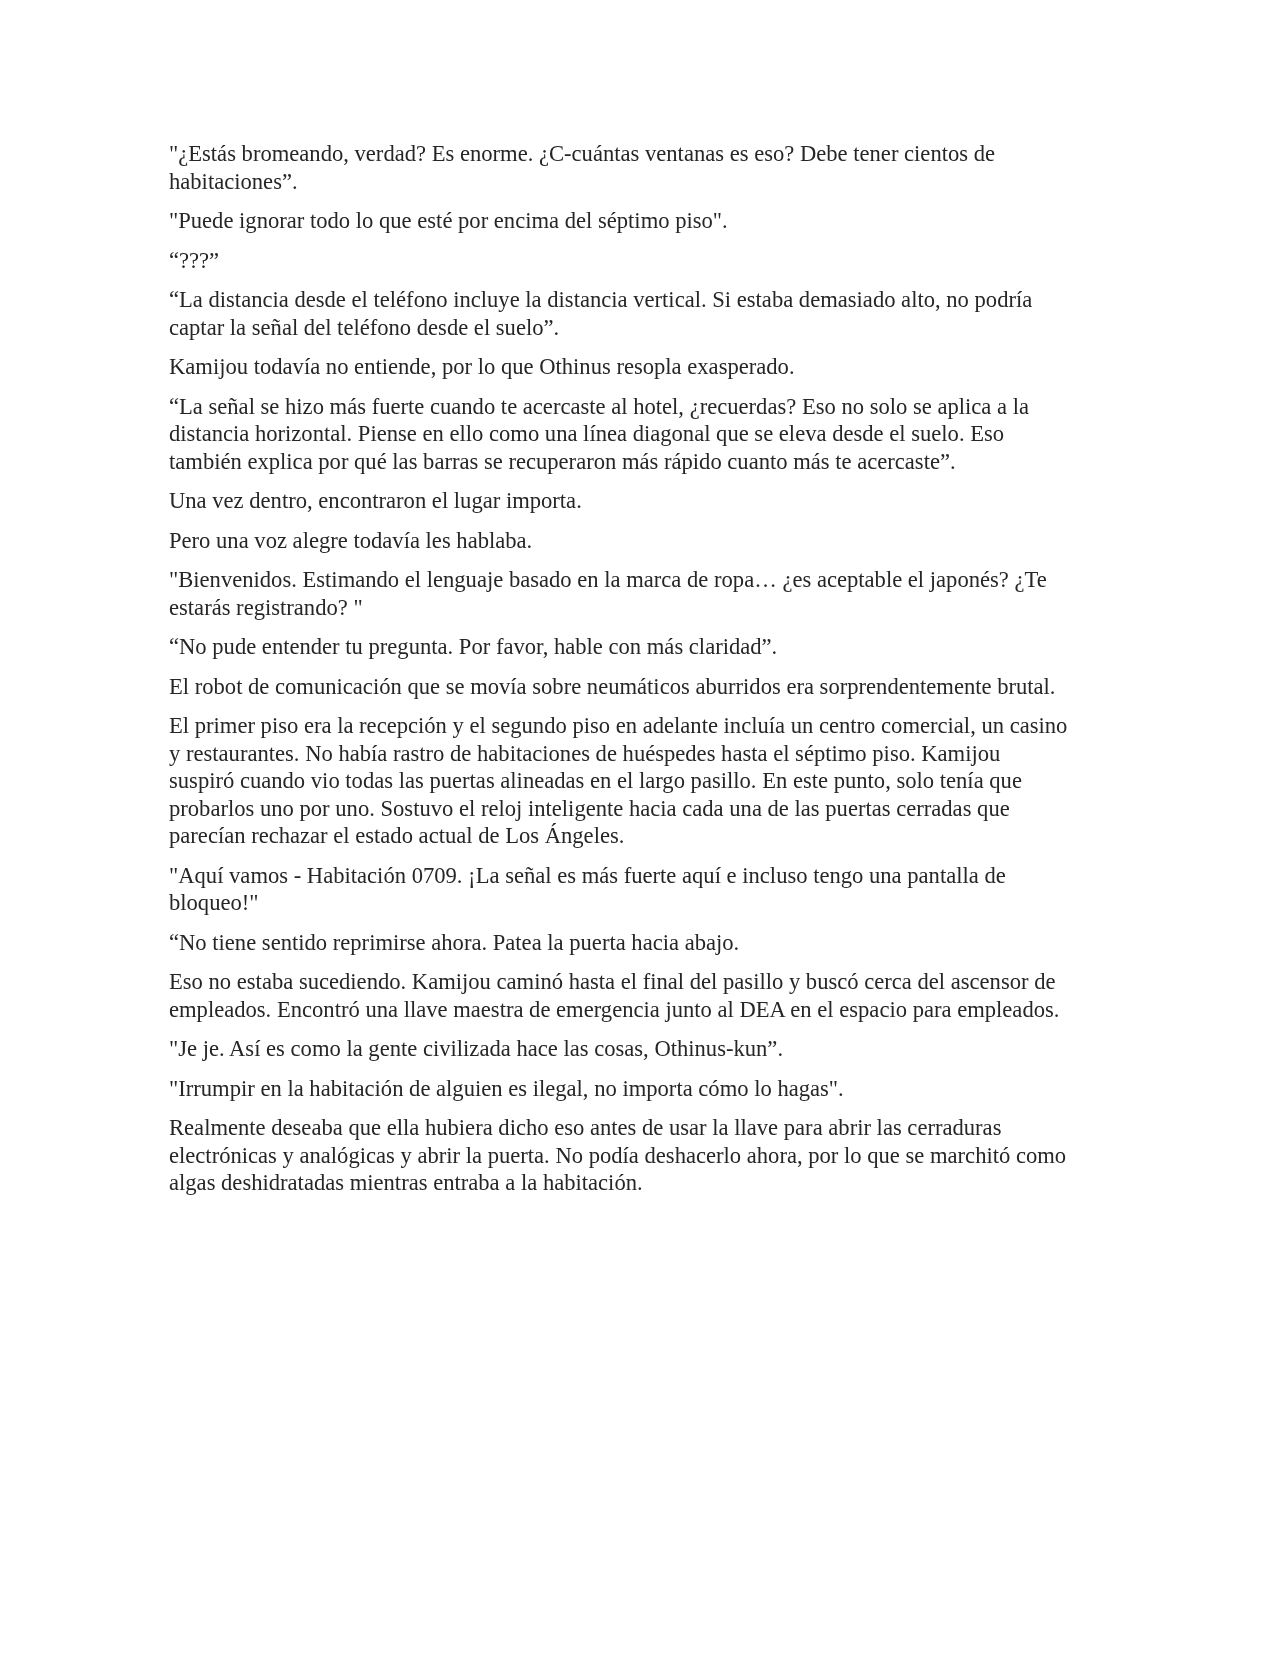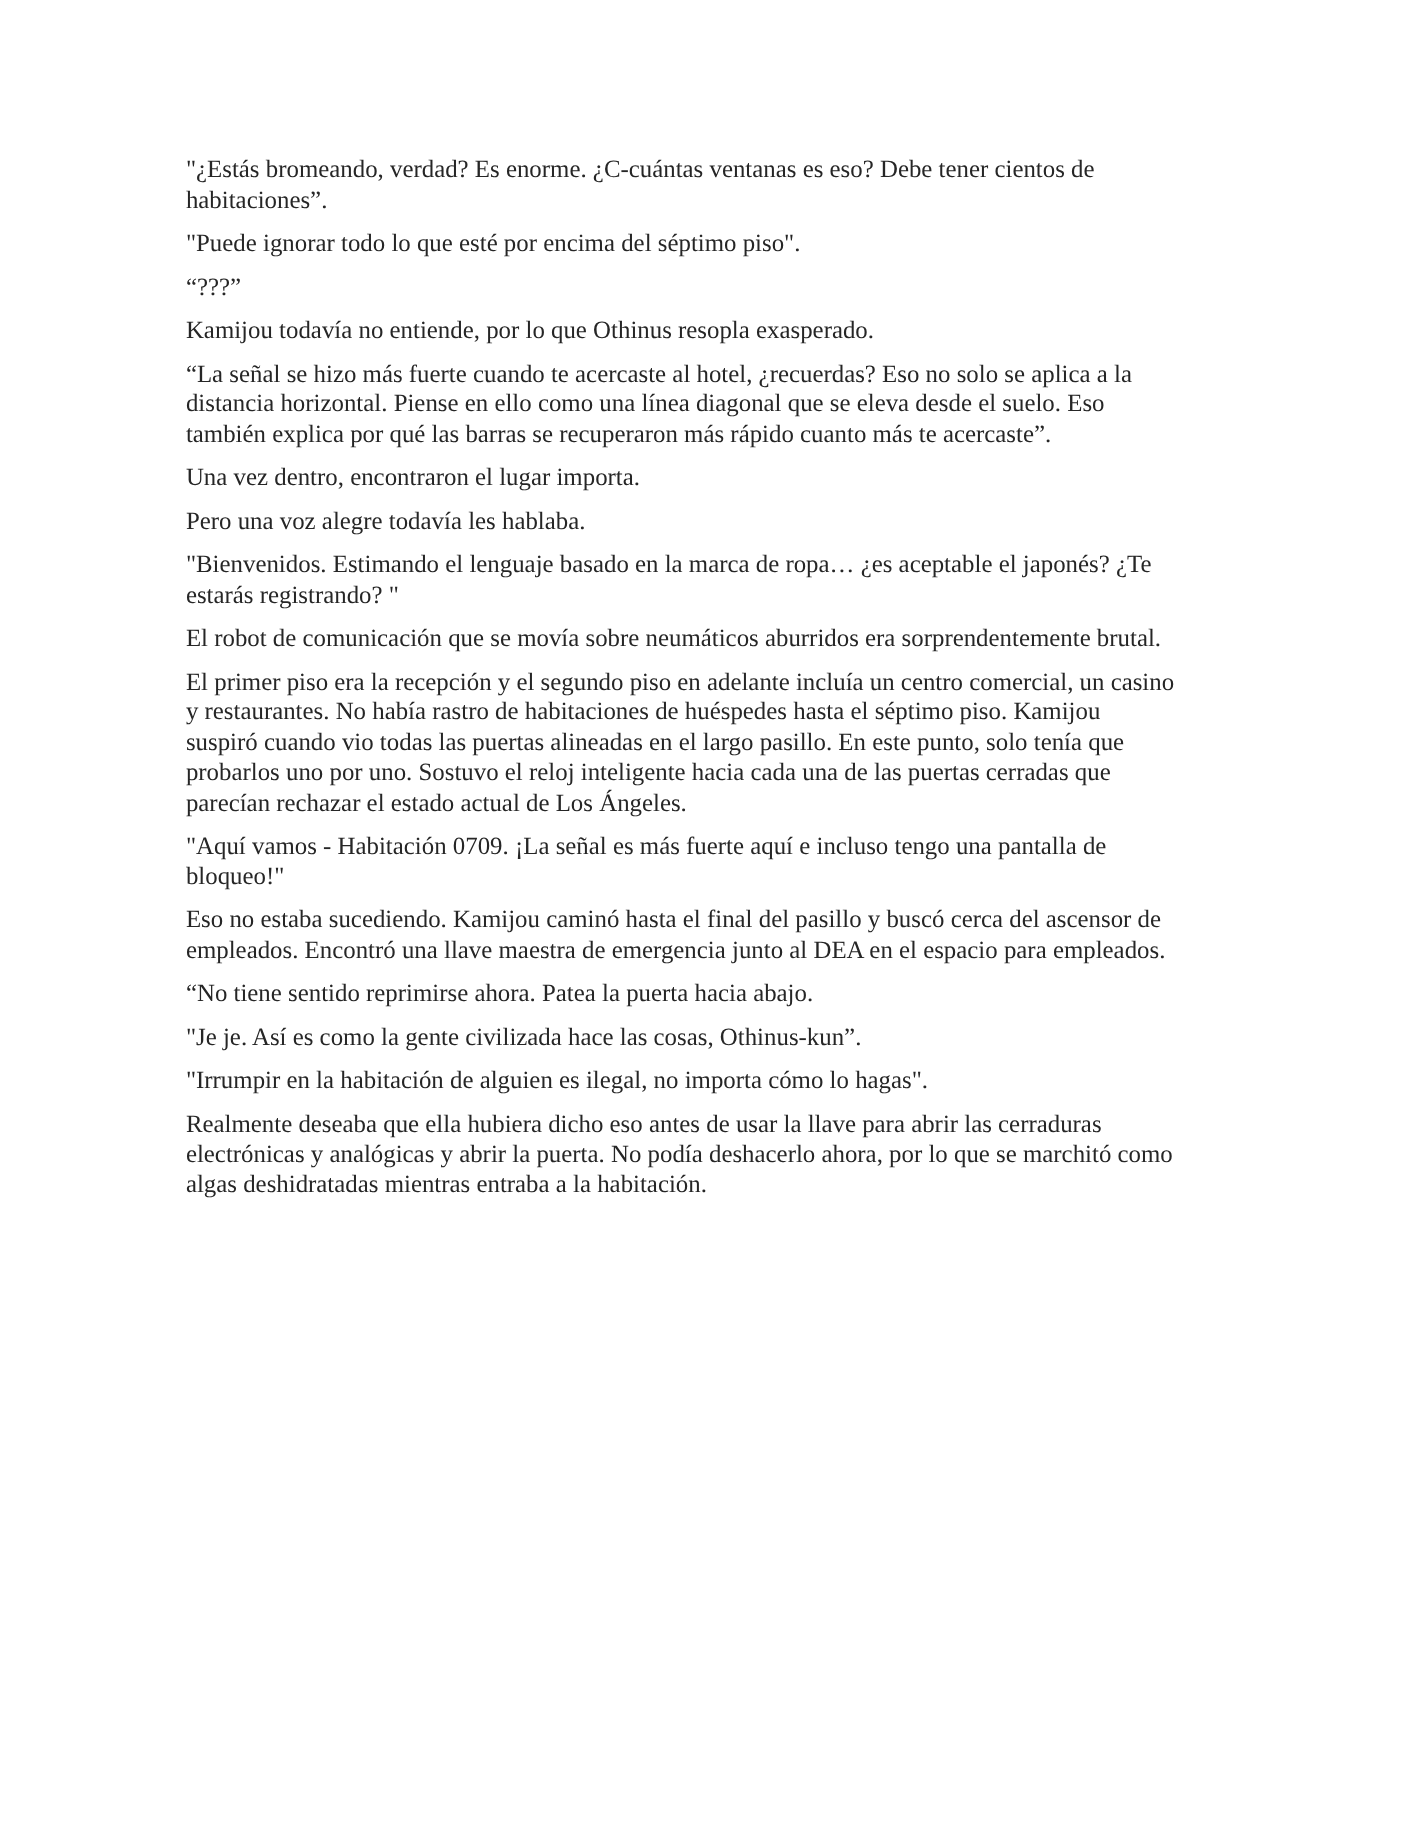--- a/index.html
+++ b/index.html
@@ -28,26 +28,28 @@
     padding: 0;
   }
 </style>
 </head>
 <body>
 
 <div class="page">
   <p class="para">"¿Estás bromeando, verdad? Es enorme. ¿C-cuántas ventanas es eso? Debe tener cientos de habitaciones”.</p>
   <p class="para">"Puede ignorar todo lo que esté por encima del séptimo piso".</p>
   <p class="para">“???”</p>
+  <p class="para">“La distancia desde el teléfono incluye la distancia vertical. Si estaba demasiado alto, no podría captar la señal del teléfono desde el suelo”.</p>
   <p class="para">Kamijou todavía no entiende, por lo que Othinus resopla exasperado.</p>
   <p class="para">“La señal se hizo más fuerte cuando te acercaste al hotel, ¿recuerdas? Eso no solo se aplica a la distancia horizontal. Piense en ello como una línea diagonal que se eleva desde el suelo. Eso también explica por qué las barras se recuperaron más rápido cuanto más te acercaste”.</p>
   <p class="para">Una vez dentro, encontraron el lugar importa.</p>
   <p class="para">Pero una voz alegre todavía les hablaba.</p>
   <p class="para">"Bienvenidos. Estimando el lenguaje basado en la marca de ropa… ¿es aceptable el japonés? ¿Te estarás registrando? "</p>
+  <p class="para">“No pude entender tu pregunta. Por favor, hable con más claridad”.</p>
   <p class="para">El robot de comunicación que se movía sobre neumáticos aburridos era sorprendentemente brutal.</p>
   <p class="para">El primer piso era la recepción y el segundo piso en adelante incluía un centro comercial, un casino y restaurantes. No había rastro de habitaciones de huéspedes hasta el séptimo piso. Kamijou suspiró cuando vio todas las puertas alineadas en el largo pasillo. En este punto, solo tenía que probarlos uno por uno. Sostuvo el reloj inteligente hacia cada una de las puertas cerradas que parecían rechazar el estado actual de Los Ángeles.</p>
   <p class="para">"Aquí vamos - Habitación 0709. ¡La señal es más fuerte aquí e incluso tengo una pantalla de bloqueo!"</p>
+  <p class="para">“No tiene sentido reprimirse ahora. Patea la puerta hacia abajo.</p>
   <p class="para">Eso no estaba sucediendo. Kamijou caminó hasta el final del pasillo y buscó cerca del ascensor de empleados. Encontró una llave maestra de emergencia junto al DEA en el espacio para empleados.</p>
-  <p class="para">“No tiene sentido reprimirse ahora. Patea la puerta hacia abajo.</p>
   <p class="para">"Je je. Así es como la gente civilizada hace las cosas, Othinus-kun”.</p>
   <p class="para">"Irrumpir en la habitación de alguien es ilegal, no importa cómo lo hagas".</p>
   <p class="para">Realmente deseaba que ella hubiera dicho eso antes de usar la llave para abrir las cerraduras electrónicas y analógicas y abrir la puerta. No podía deshacerlo ahora, por lo que se marchitó como algas deshidratadas mientras entraba a la habitación.</p>
 </div>
 
 </body></html>

